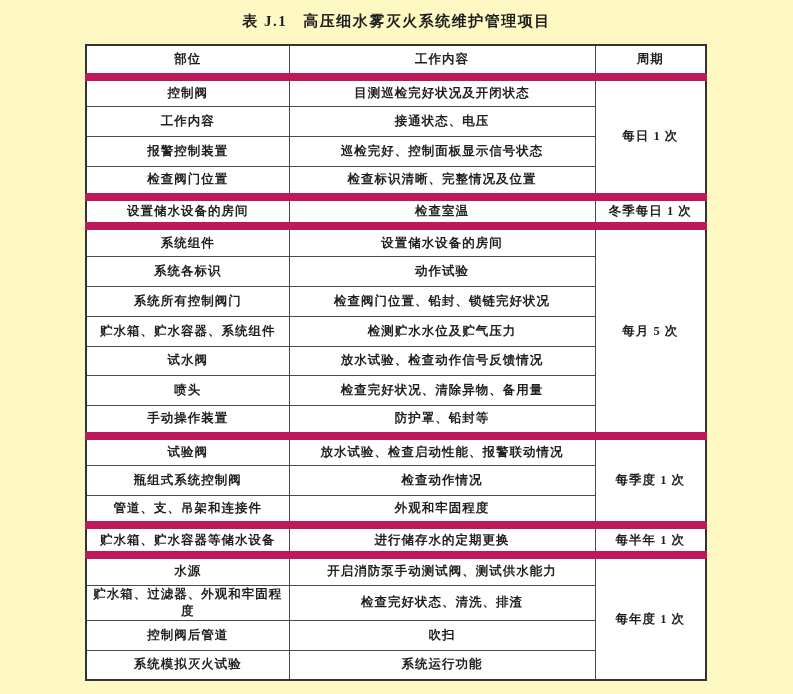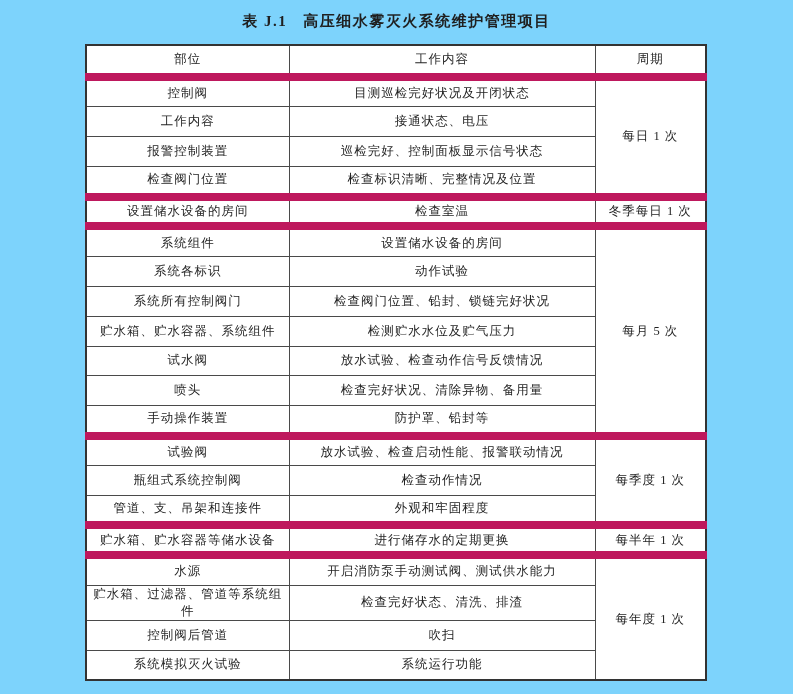--- a/index.html
+++ b/index.html
@@ -8,21 +8,21 @@
     height: 694px;
     background: #ffffff;
     font-family: "Liberation Serif", "DejaVu Serif", serif;
     color: #1f1f1f;
     overflow: hidden;
   }
   .page {
     width: 793px;
     height: 694px;
     padding-top: 9px;
-    background: #7dd3fc;
+    background: #fef9c3;
   }
   .page-title {
     width: 100%;
     text-align: center;
     font-size: 15px;
     font-weight: bold;
     letter-spacing: 1.5px;
     height: 24px;
     line-height: 24px;
   }
@@ -35,21 +35,21 @@
     table-layout: fixed;
     border: 2px solid #333333;
   }
   .maint-table col.col-part   { width: 203px; }
   .maint-table col.col-work   { width: 306px; }
   .maint-table col.col-period { width: 111px; }
   .maint-table th, .maint-table td {
     border: 1px solid #4a4a4a;
     text-align: center;
     vertical-align: middle;
-    font-weight: normal;
+    font-weight: bold;
     font-size: 12.5px;
     letter-spacing: 1px;
     padding: 0 4px;
     background: #ffffff;
   }
   .maint-table thead th {
     height: 32px;
     border-bottom: 2px solid #333333;
   }
   .maint-table tbody td { height: 29.9px; }
@@ -146,21 +146,21 @@
           <td>贮水箱、贮水容器等储水设备</td>
           <td>进行储存水的定期更换</td>
           <td rowspan="1">每半年 1 次</td>
         </tr>
         <tr class="group-start">
           <td>水源</td>
           <td>开启消防泵手动测试阀、测试供水能力</td>
           <td rowspan="4">每年度 1 次</td>
         </tr>
         <tr>
-          <td>贮水箱、过滤器、管道等系统组件</td>
+          <td>贮水箱、过滤器、外观和牢固程度</td>
           <td>检查完好状态、清洗、排渣</td>
         </tr>
         <tr>
           <td>控制阀后管道</td>
           <td>吹扫</td>
         </tr>
         <tr>
           <td>系统模拟灭火试验</td>
           <td>系统运行功能</td>
         </tr>

